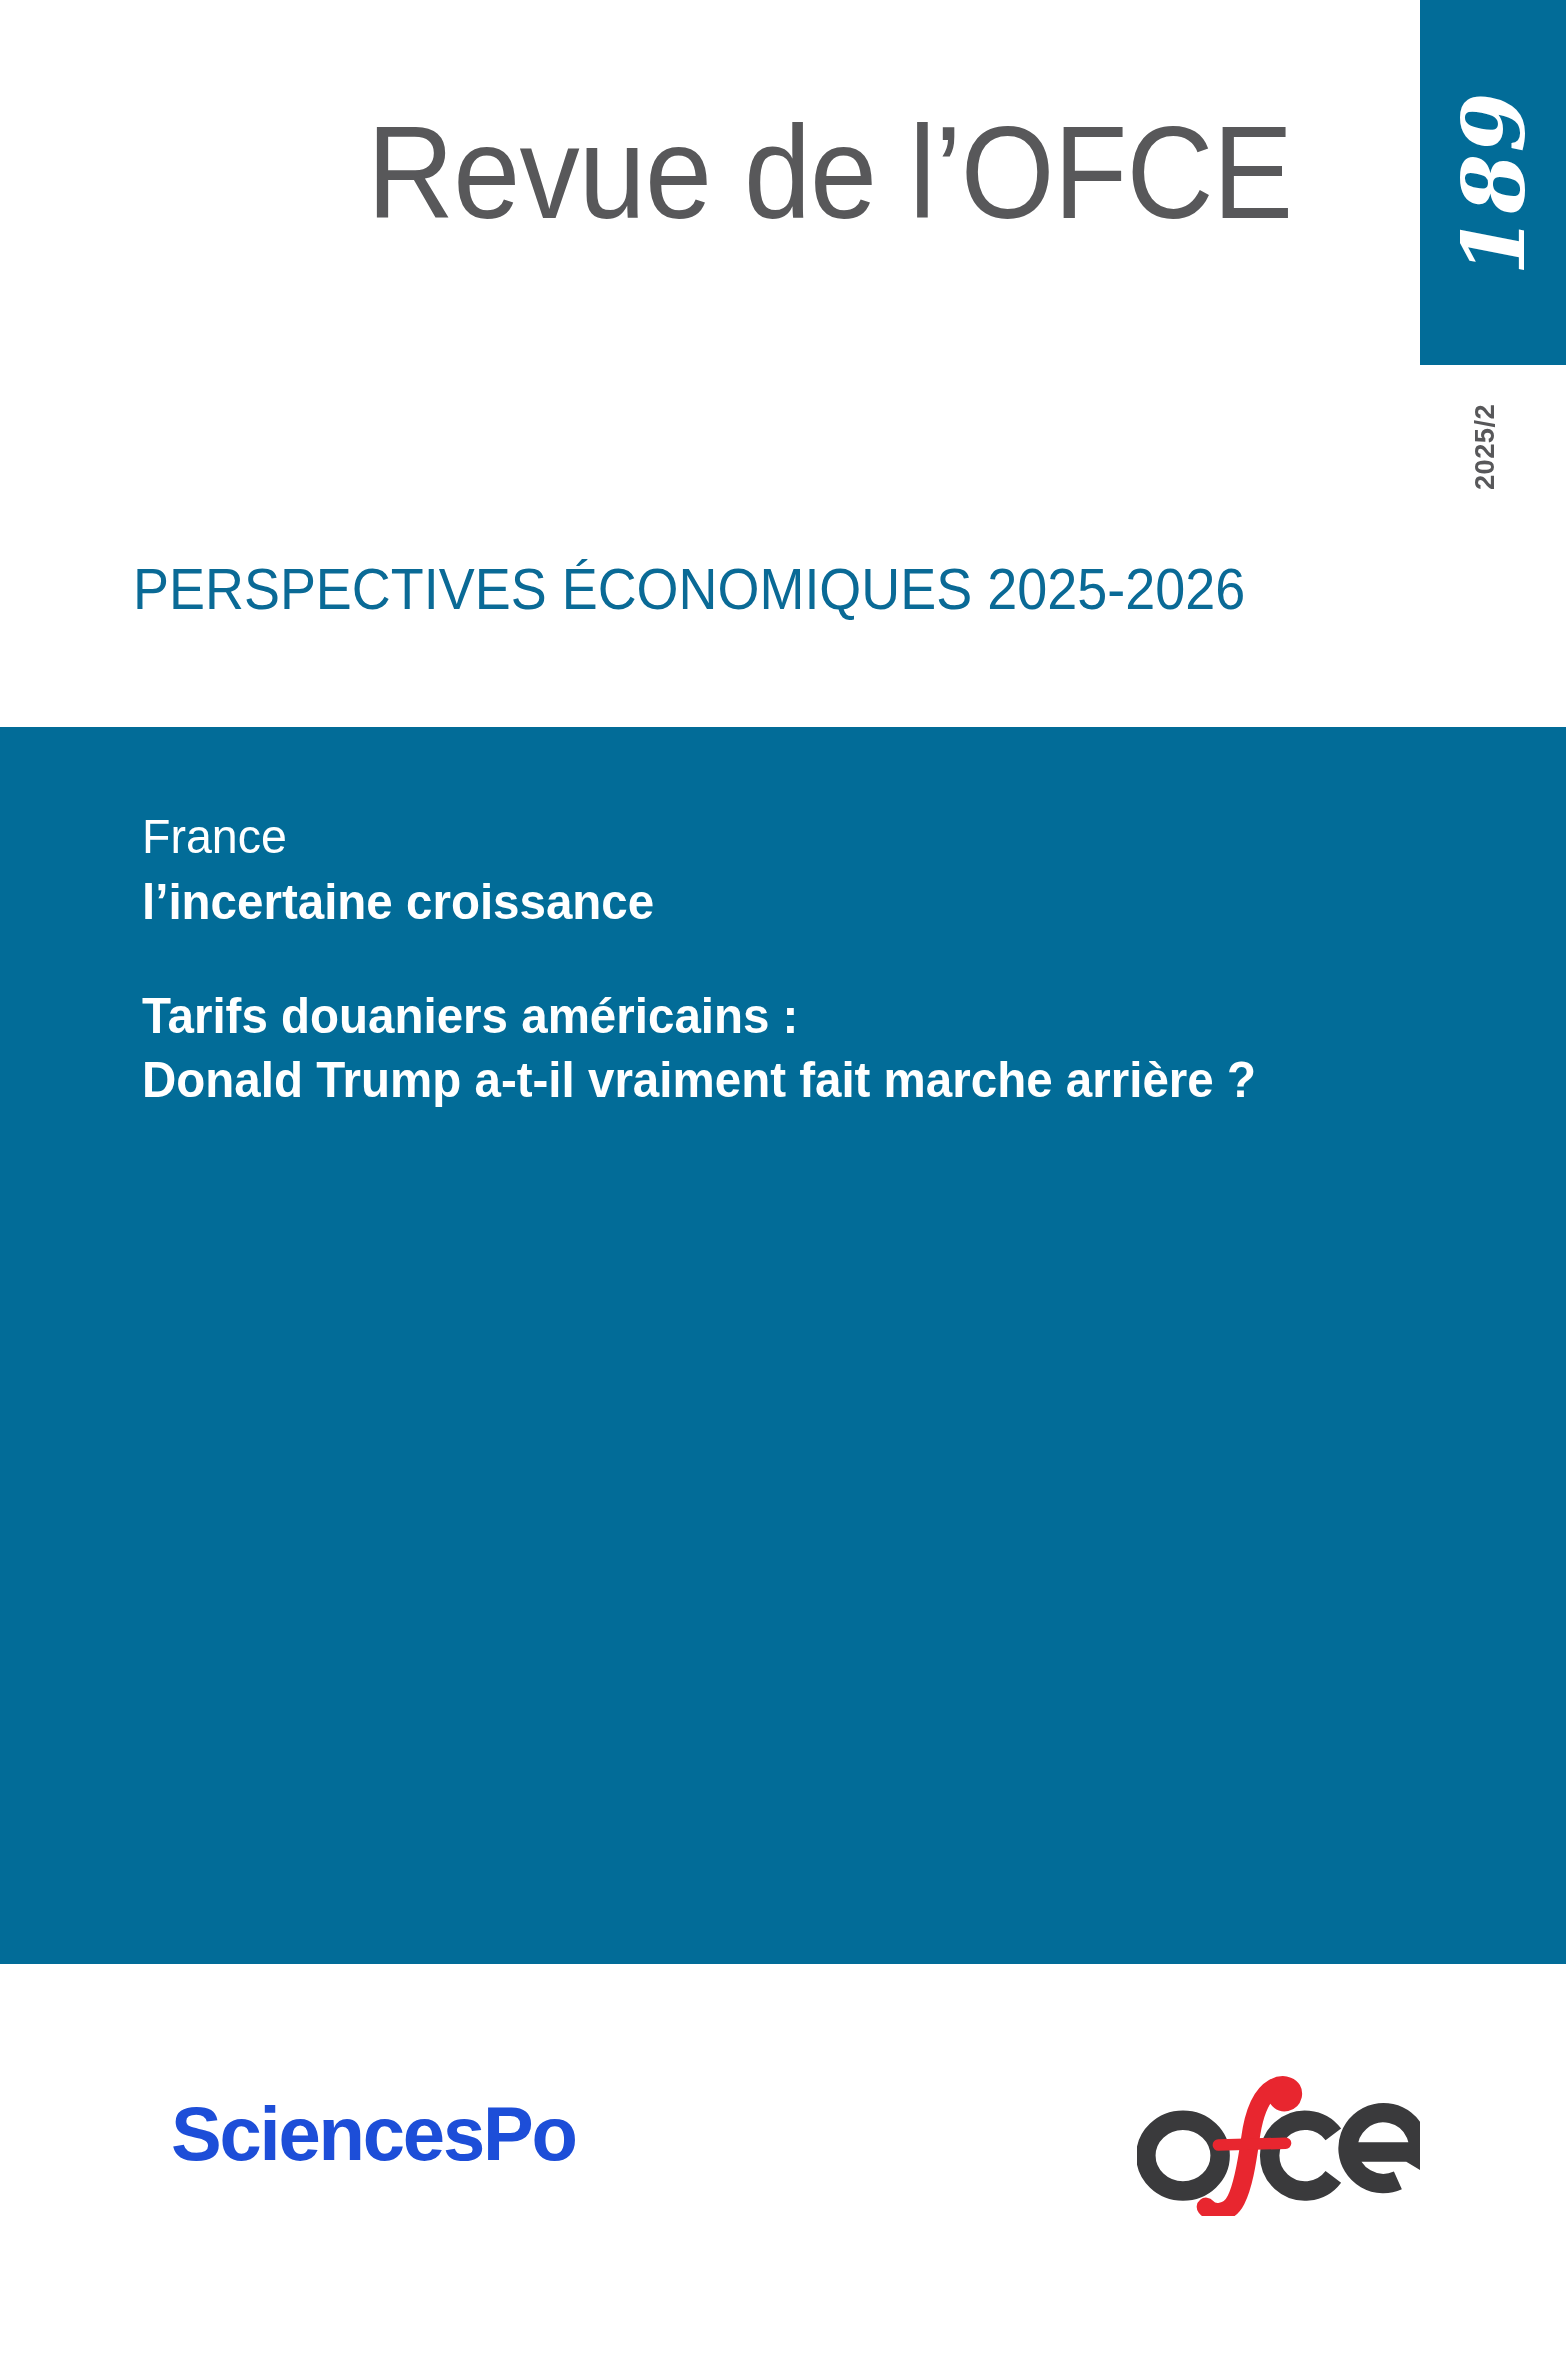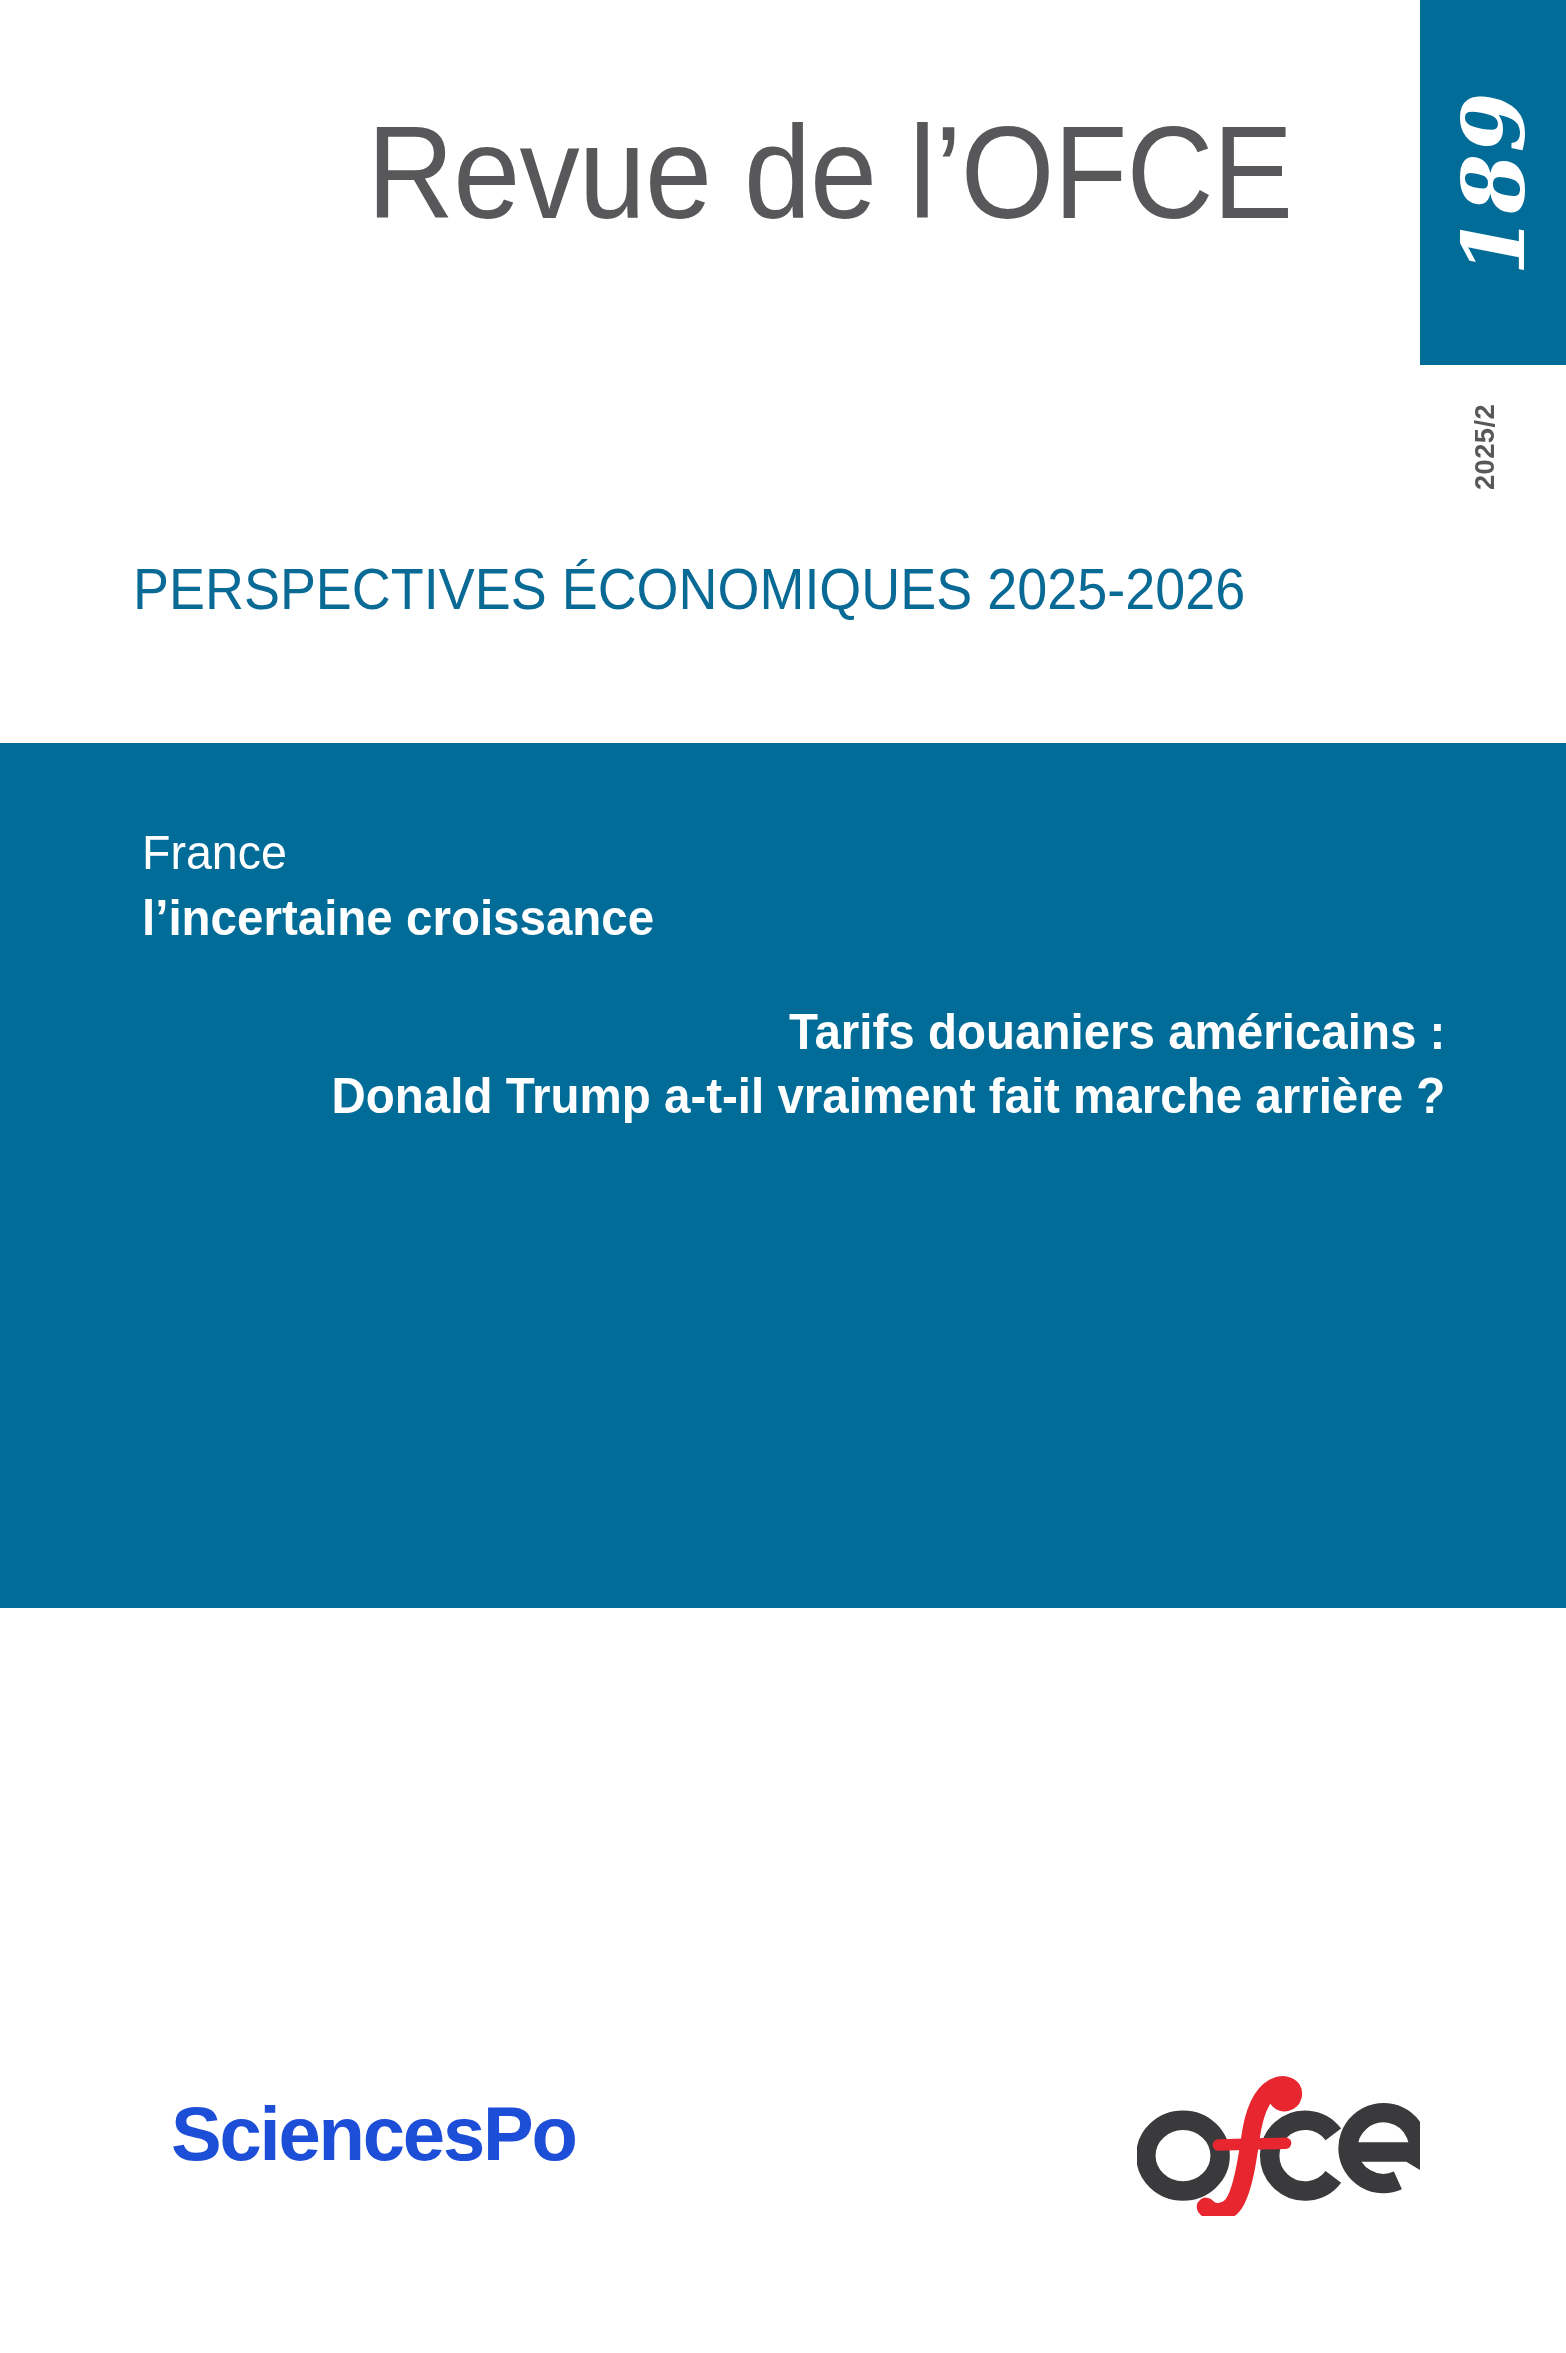--- a/index.html
+++ b/index.html
@@ -94,36 +94,34 @@
     transform: scaleX(0.93);
     transform-origin: left center;
   }
 
   
   .contents-panel {
     position: absolute;
     left: 0;
     top: 727px;
     width: 1567px;
-    height: 865px;
+    height: 1237px;
     background: #026C98;
-    margin-top: 16px;
   }
   .contents-inner {
     position: absolute;
     left: 142px;
     top: 80px;
     right: 53px;
   }
   .entry {
     margin-bottom: 50px;
   }
   .entry:last-child {
     margin-bottom: 0;
-    text-align: right;
   }
   .entry-section {
     color: #ffffff;
     font-family: "Liberation Sans Narrow", "Liberation Sans", sans-serif;
     font-weight: 400;
     font-size: 49px;
     line-height: 1.22;
     letter-spacing: 0px;
     white-space: nowrap;
     transform: scaleX(0.95);

